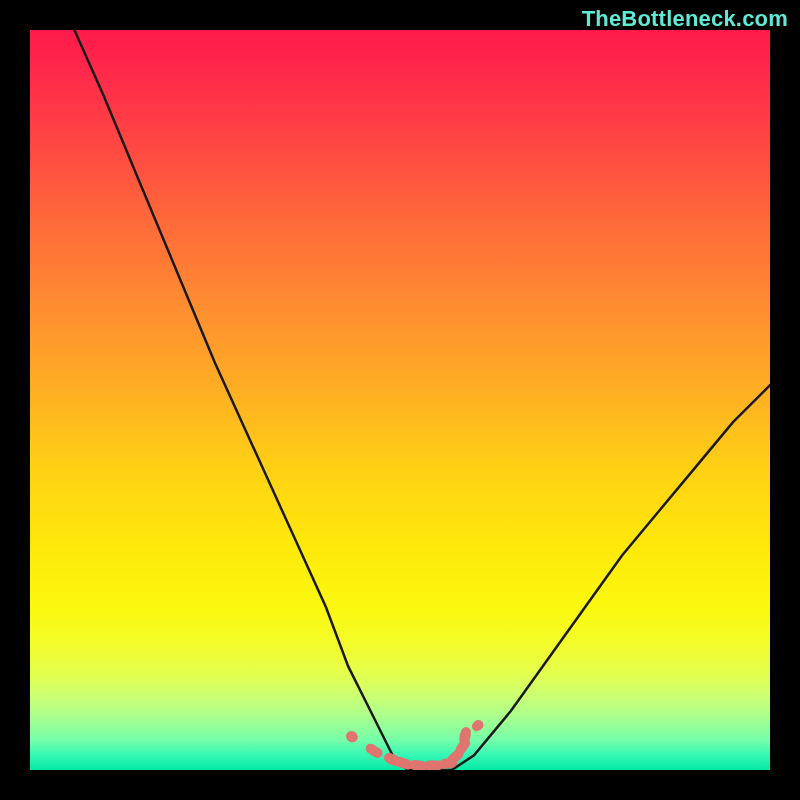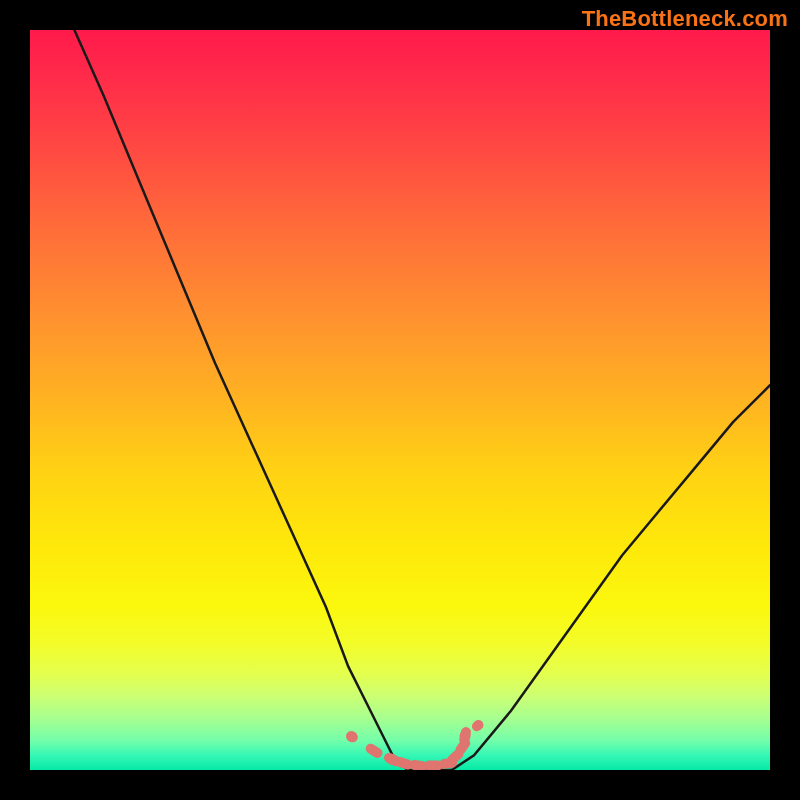--- a/index.html
+++ b/index.html
@@ -45,21 +45,21 @@
   svg.curves {
     position: absolute;
     inset: 0;
     width: 740px;
     height: 740px;
   }
   .watermark {
     position: absolute;
     top: 6px;
     right: 12px;
-    color: #f97316;
+    color: #5eead4;
     font-size: 22px;
     font-weight: 600;
     letter-spacing: 0.2px;
     user-select: none;
   }
 </style>
 </head>
 <body>
 
 <div class="watermark">TheBottleneck.com</div>

